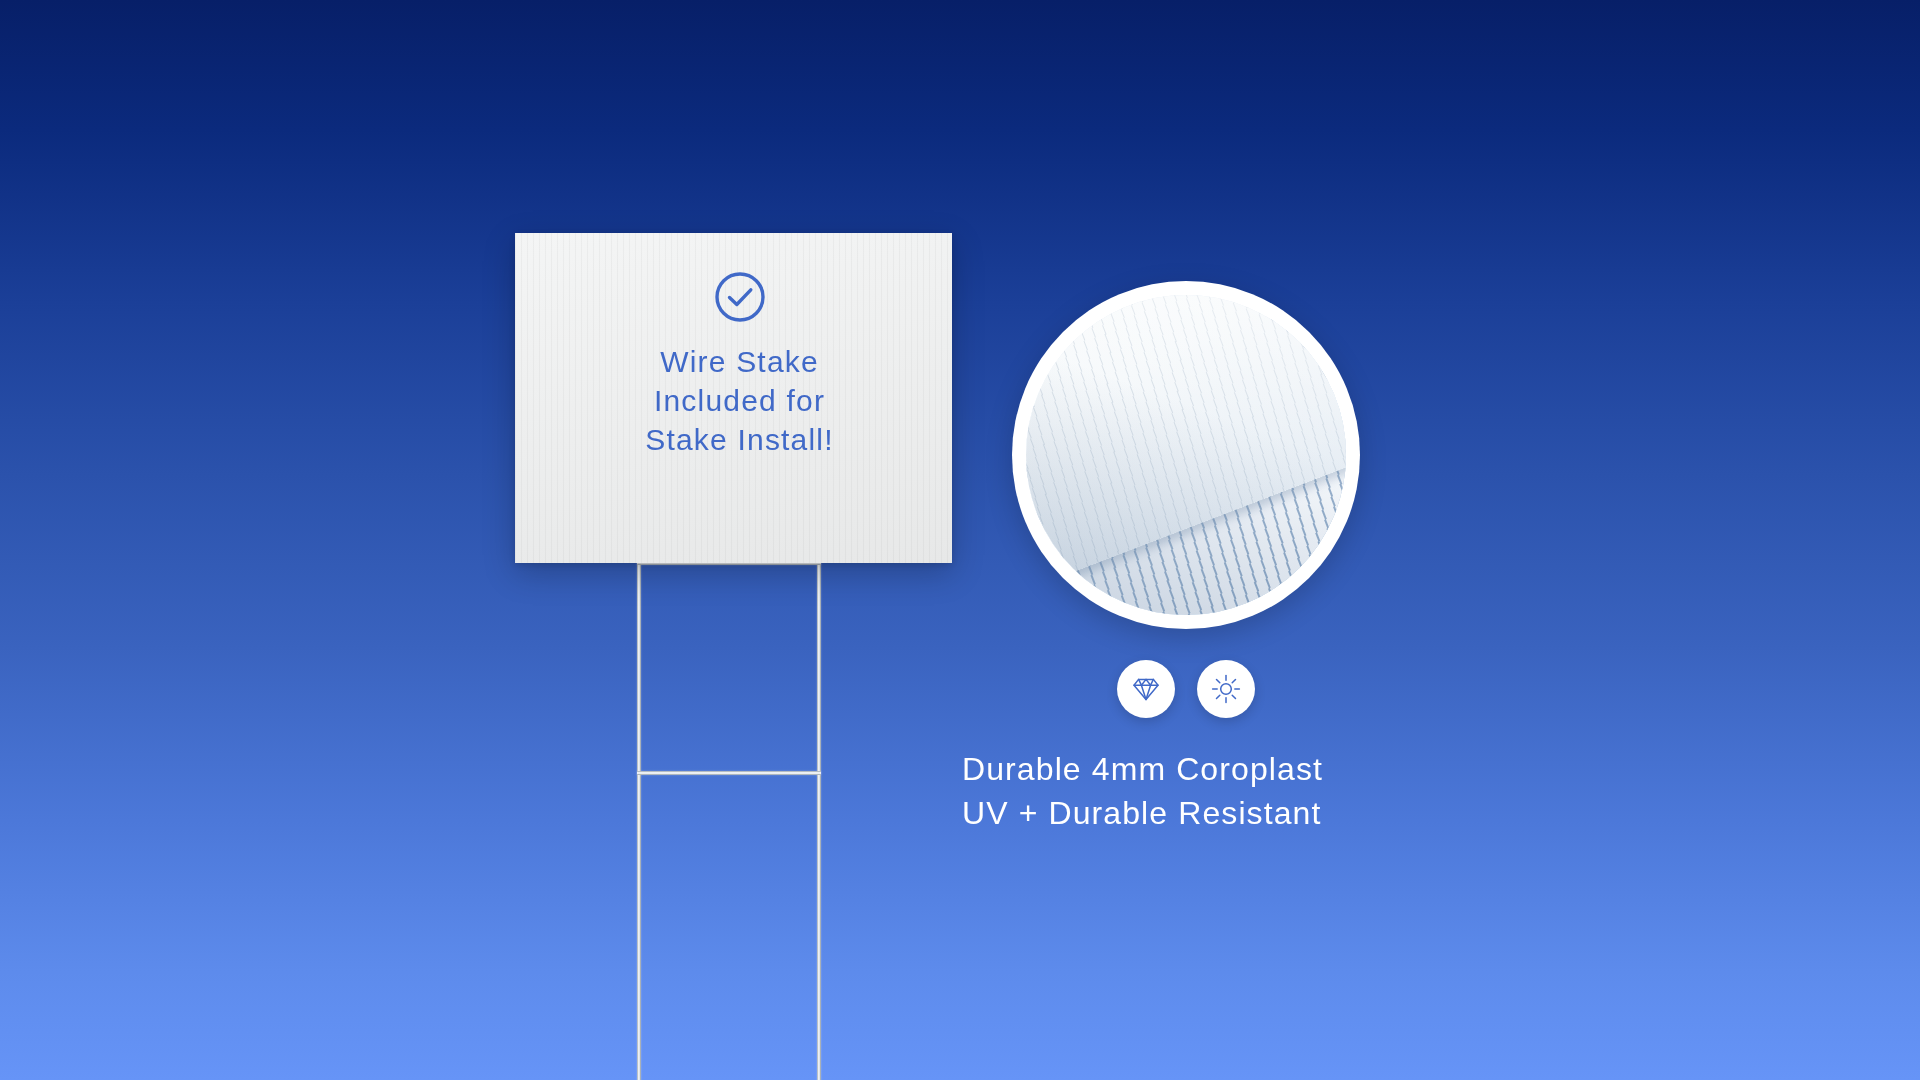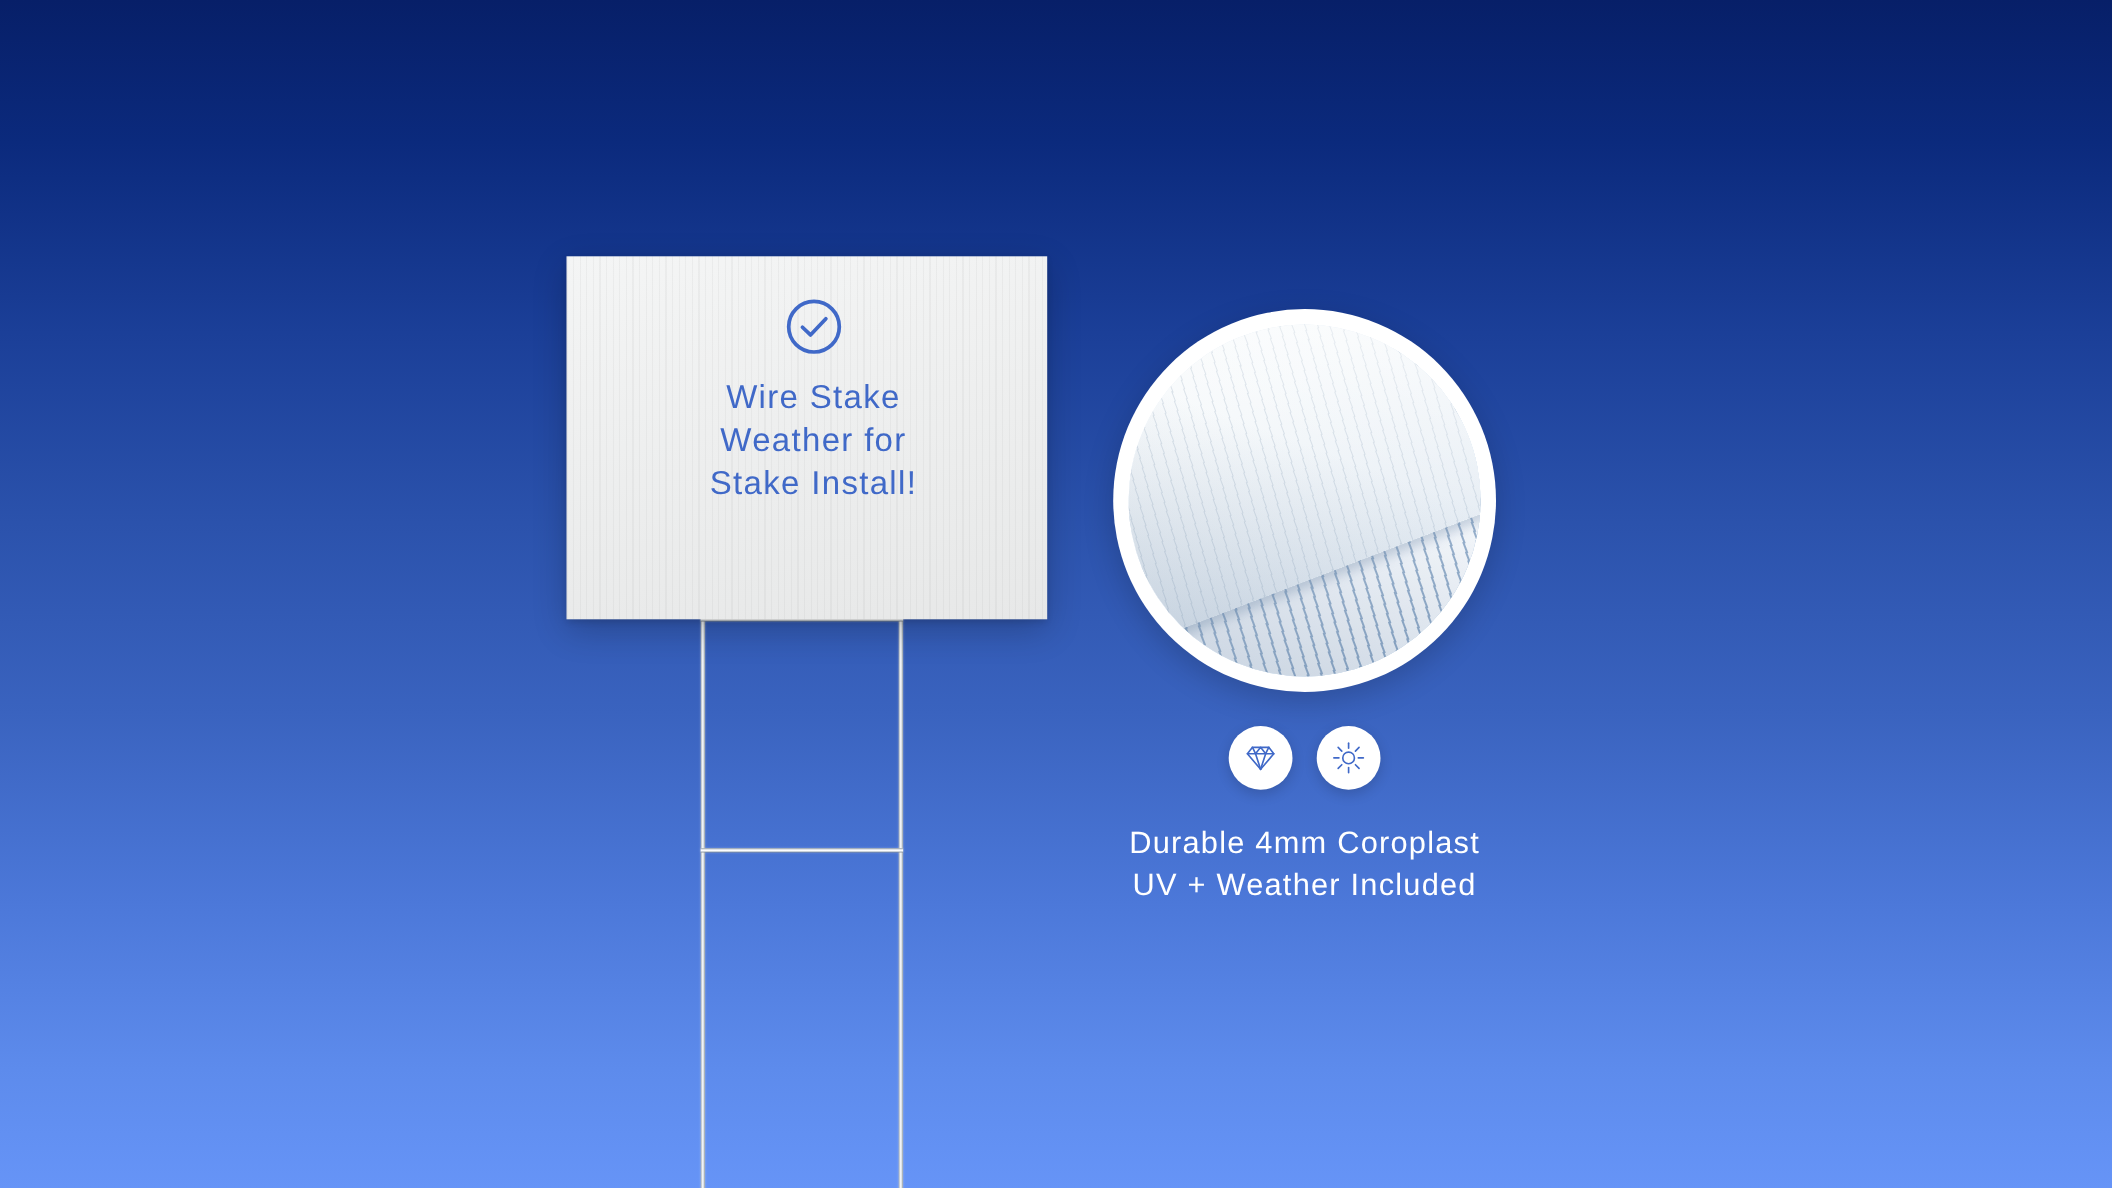--- a/index.html
+++ b/index.html
@@ -162,23 +162,22 @@
     background:#ffffff;
     display:flex; align-items:center; justify-content:center;
     box-shadow:0 4px 12px rgba(0,0,0,.16);
   }
 
   
   #caption {
     position:absolute;
     left:962px; top:747px;
     width:448px;
-    text-align:center;
     color:#ffffff;
-    font-size:28px;
+    font-size:32px;
     line-height:1.38;
     letter-spacing:1.1px;
   }
   #caption div { white-space:nowrap; }
 </style>
 </head>
 <body>
 
 <div id="stage">
 
@@ -191,21 +190,21 @@
 
     <div id="sign-board">
 
       <svg id="check-icon" width="56" height="56" viewBox="0 0 56 56">
         <circle cx="28" cy="28" r="23" fill="none" stroke="#4069c8" stroke-width="3.4"></circle>
         <path d="M17.5 28.5 L24.8 35.5 L38.8 20.8" fill="none" stroke="#4069c8" stroke-width="3.4" stroke-linecap="round" stroke-linejoin="round"></path>
       </svg>
 
       <div id="sign-text">
         <div>Wire Stake</div>
-        <div>Weather for</div>
+        <div>Included for</div>
         <div>Stake Install!</div>
       </div>
 
     </div>
   </div>
 
   <div id="material-circle">
     <div id="material-photo">
       <div id="sheet-bottom"></div>
       <div id="sheet-edge"></div>
@@ -241,16 +240,16 @@
           <path d="M26.5 7.5 L23.2 10.8"></path>
           <path d="M10.8 23.2 L7.5 26.5"></path>
         </g>
       </svg>
     </div>
 
   </div>
 
   <div id="caption">
     <div>Durable 4mm Coroplast</div>
-    <div>UV + Weather Included</div>
+    <div>UV + Durable Resistant</div>
   </div>
 
 </div>
 
 </body></html>

